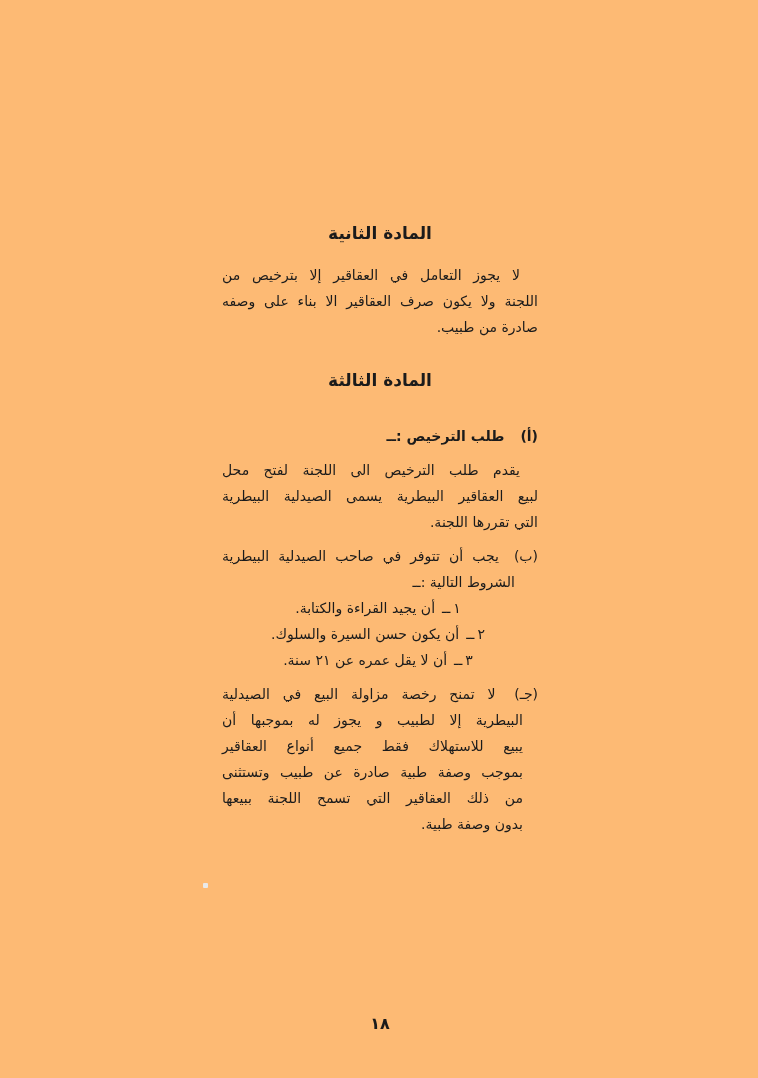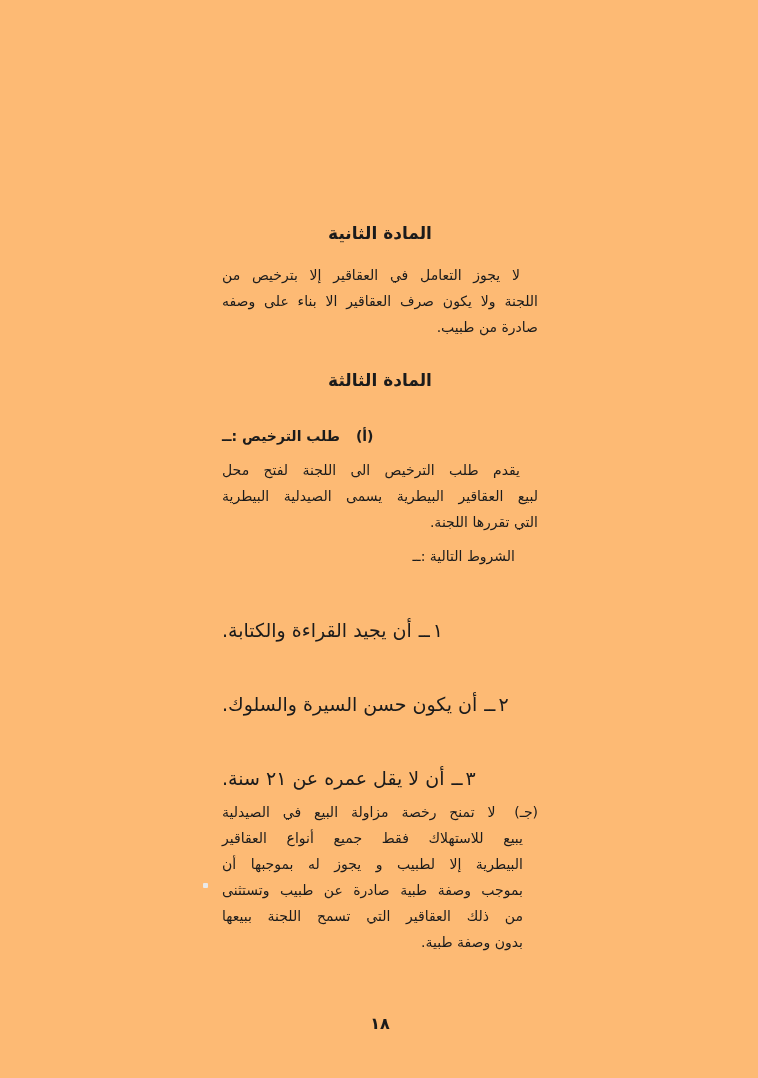--- a/index.html
+++ b/index.html
@@ -59,35 +59,34 @@
       padding-right: 15px;
     }
     .hang-deep {
       padding-right: 23px;
     }
     .item-heading-line {
       margin-top: 30px;
       line-height: 26px;
       font-size: 14px;
       font-weight: bold;
-      text-align: left;
+      text-align: right;
     }
     .item-marker {
       display: inline-block;
       margin-left: 11px;
     }
     .marker-inline {
       margin-left: 6px;
     }
     .cond-line {
       line-height: 26px;
-      font-size: 19px;
-      text-align: left;
+      font-size: 14px;
+      text-align: center;
       padding-right: 4px;
-      margin-top: 48px;
     }
     .cond-num {
       display: inline-block;
     }
     .cond-dash {
       display: inline-block;
       margin: 0 3px 0 7px;
     }
     .page-number {
       position: absolute;
@@ -131,37 +130,38 @@
       <span>طلب الترخيص :ــ</span>
     </div>
 
     <p class="para tight">
       <span class="line indent">يقدم طلب الترخيص الى اللجنة لفتح محل</span>
       <span class="line">لبيع العقاقير البيطرية يسمى الصيدلية البيطرية</span>
       <span class="line last">التي تقررها اللجنة.</span>
     </p>
 
     <p class="para tight">
+      <span class="line"><span class="marker-inline">(ب)</span> <span>يجب أن تتوفر في صاحب الصيدلية البيطرية</span></span>
       <span class="line last hang-deep">الشروط التالية :ــ</span>
     </p>
 
     <div class="cond-line">
       <span class="cond-num">١</span><span class="cond-dash">ــ</span><span>أن يجيد القراءة والكتابة.</span>
     </div>
     <div class="cond-line">
       <span class="cond-num">٢</span><span class="cond-dash">ــ</span><span>أن يكون حسن السيرة والسلوك.</span>
     </div>
     <div class="cond-line">
       <span class="cond-num">٣</span><span class="cond-dash">ــ</span><span>أن لا يقل عمره عن ٢١ سنة.</span>
     </div>
 
     <p class="para tight">
       <span class="line"><span class="marker-inline">(جـ)</span> <span>لا تمنح رخصة مزاولة البيع في الصيدلية</span></span>
+      <span class="line hang">البيطرية إلا لطبيب و يجوز له بموجبها أن</span>
       <span class="line hang">يبيع للاستهلاك فقط جميع أنواع العقاقير</span>
-      <span class="line hang">البيطرية إلا لطبيب و يجوز له بموجبها أن</span>
       <span class="line hang">بموجب وصفة طبية صادرة عن طبيب وتستثنى</span>
       <span class="line hang">من ذلك العقاقير التي تسمح اللجنة ببيعها</span>
       <span class="line last hang">بدون وصفة طبية.</span>
     </p>
 
   </main>
 
   <div class="page-number">١٨</div>
 
   <div class="speck"></div>

